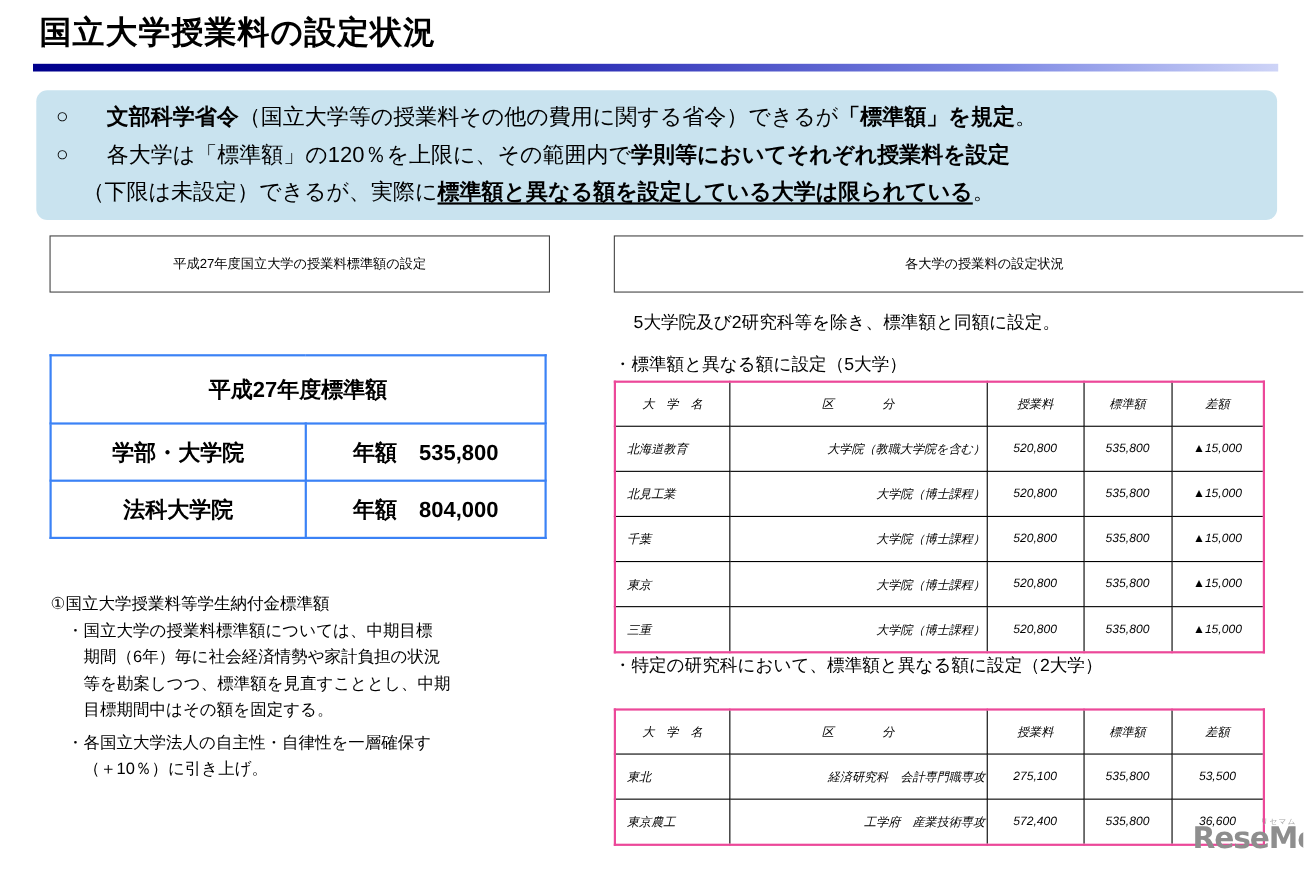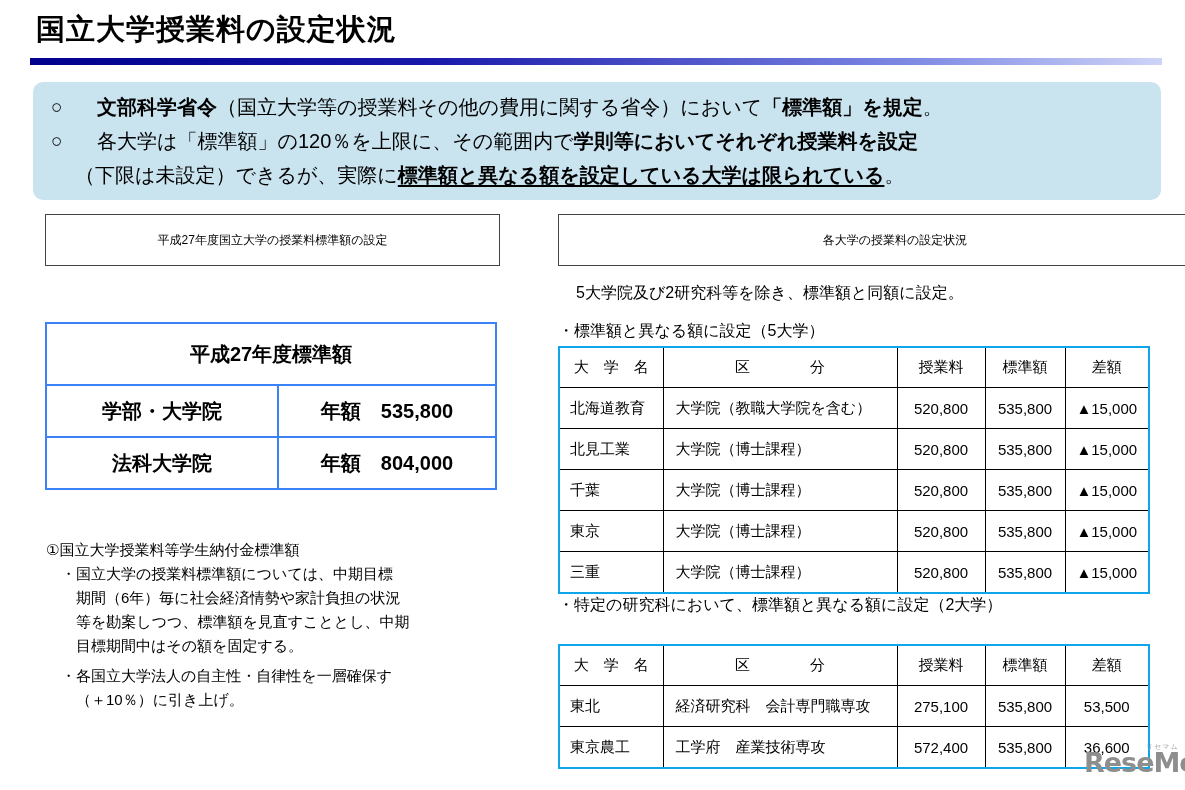--- a/index.html
+++ b/index.html
@@ -27,27 +27,27 @@
             font-size:20px;font-weight:bold;text-align:center;}
   .stdtable td{border:2px solid #3b82f6;}
   .stdtable .hrow td{height:58px;}
   .stdtable .drow td{height:48px;}
 
   .lead{position:absolute;left:576px;top:283px;font-size:16px;}
   .tlabel{position:absolute;font-size:16px;}
   .tlabel1{left:558px;top:321px;}
   .tlabel2{left:558px;top:595px;}
 
-  .dtable{position:absolute;border-collapse:collapse;font-size:15px;text-align:center;
-          border:2px solid #0ea5e9;table-layout:fixed;}
+  .dtable{position:absolute;border-collapse:collapse;font-size:11px;text-align:center;
+          border:2px solid #ec4899;table-layout:fixed;font-style:italic;}
   .dtable th,.dtable td{border:1px solid #000;overflow:hidden;white-space:nowrap;}
   .dtable th{height:37px;font-weight:normal;}
   .dtable td{height:38px;}
   .dtable td:nth-child(1){text-align:left;padding-left:10px;}
-  .dtable td:nth-child(2){text-align:left;padding-left:12px;}
+  .dtable td:nth-child(2){text-align:right;padding-left:12px;}
   .tbl1{left:558px;top:346px;width:590px;}
   .tbl2{left:558px;top:644px;width:590px;}
 
   .notes{position:absolute;font-size:15px;line-height:24px;white-space:pre;}
   .note1{left:46px;top:538px;}
   .note2{left:46px;top:664px;}
 
   .watermark{position:absolute;left:1084px;top:747px;font-size:27px;font-weight:800;
              color:#8e8e8e;font-family:"DejaVu Sans",sans-serif;letter-spacing:-1px;}
   .watermark-ruby{position:absolute;left:1146px;top:742px;font-size:7px;color:#a6a6a6;letter-spacing:1px;}
@@ -56,21 +56,21 @@
 <body>
 
 <div class="page">
 
   <div class="title">国立大学授業料の設定状況</div>
   <div class="rule"></div>
 
   <div class="summary">
     <div class="sline">
       <span class="sbullet">○</span>
-      <span><span class="bld">文部科学省令</span><span>（国立大学等の授業料その他の費用に関する省令）において</span><span class="bld">「標準額」を規定</span><span>。</span></span>
+      <span><span class="bld">文部科学省令</span><span>（国立大学等の授業料その他の費用に関する省令）できるが</span><span class="bld">「標準額」を規定</span><span>。</span></span>
     </div>
     <div class="sline">
       <span class="sbullet">○</span>
       <span><span>各大学は「標準額」の120％を上限に、その範囲内で</span><span class="bld">学則等においてそれぞれ授業料を設定</span></span>
     </div>
     <div class="scont"><span>（下限は未設定）できるが、実際に</span><span class="bldu">標準額と異なる額を設定している大学は限られている</span><span>。</span></div>
   </div>
 
   <div class="capbox cap-left">平成27年度国立大学の授業料標準額の設定</div>
   <div class="capbox cap-right">各大学の授業料の設定状況</div>

